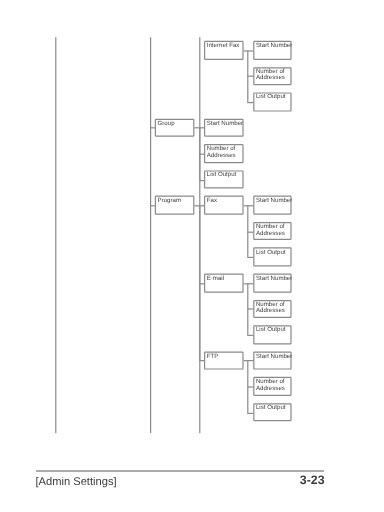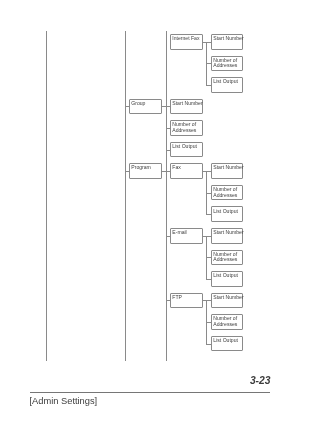--- a/index.html
+++ b/index.html
@@ -9,21 +9,21 @@
        -webkit-font-smoothing:antialiased;}
   #page{position:absolute;left:0;top:0;width:300px;height:354px;}
   .box{position:absolute;box-sizing:border-box;border:1px solid #8a8a8a;
        background:#fff;border-radius:1px;}
   .box .lbl{position:absolute;left:1.3px;top:1.1px;width:34px;
        font-size:5.1px;line-height:5.8px;color:#3d3d3d;}
   .vline{position:absolute;width:1px;background:#8a8a8a;}
   .hline{position:absolute;height:1px;background:#8a8a8a;}
   #footrule{position:absolute;left:30px;top:392px;width:240px;height:1px;background:#767676;}
   #footleft{position:absolute;left:29.5px;top:396px;font-size:9.3px;color:#3d3d3d;}
-  #footright{position:absolute;right:29.5px;top:375px;font-size:10.3px;font-weight:bold;color:#3d3d3d;font-style:italic;}
+  #footright{position:absolute;right:29.5px;top:395px;font-size:10.3px;font-weight:bold;color:#3d3d3d;}
 </style>
 </head>
 <body>
 
 <div id="page">
   <div id="tree">
       <div class="box" style="left: 170px; top: 34px; width: 33px; height: 15.5px;">
         <div class="lbl">Internet Fax</div>
       </div>
       <div class="box" style="left: 211px; top: 34px; width: 32px; height: 15.5px;">

